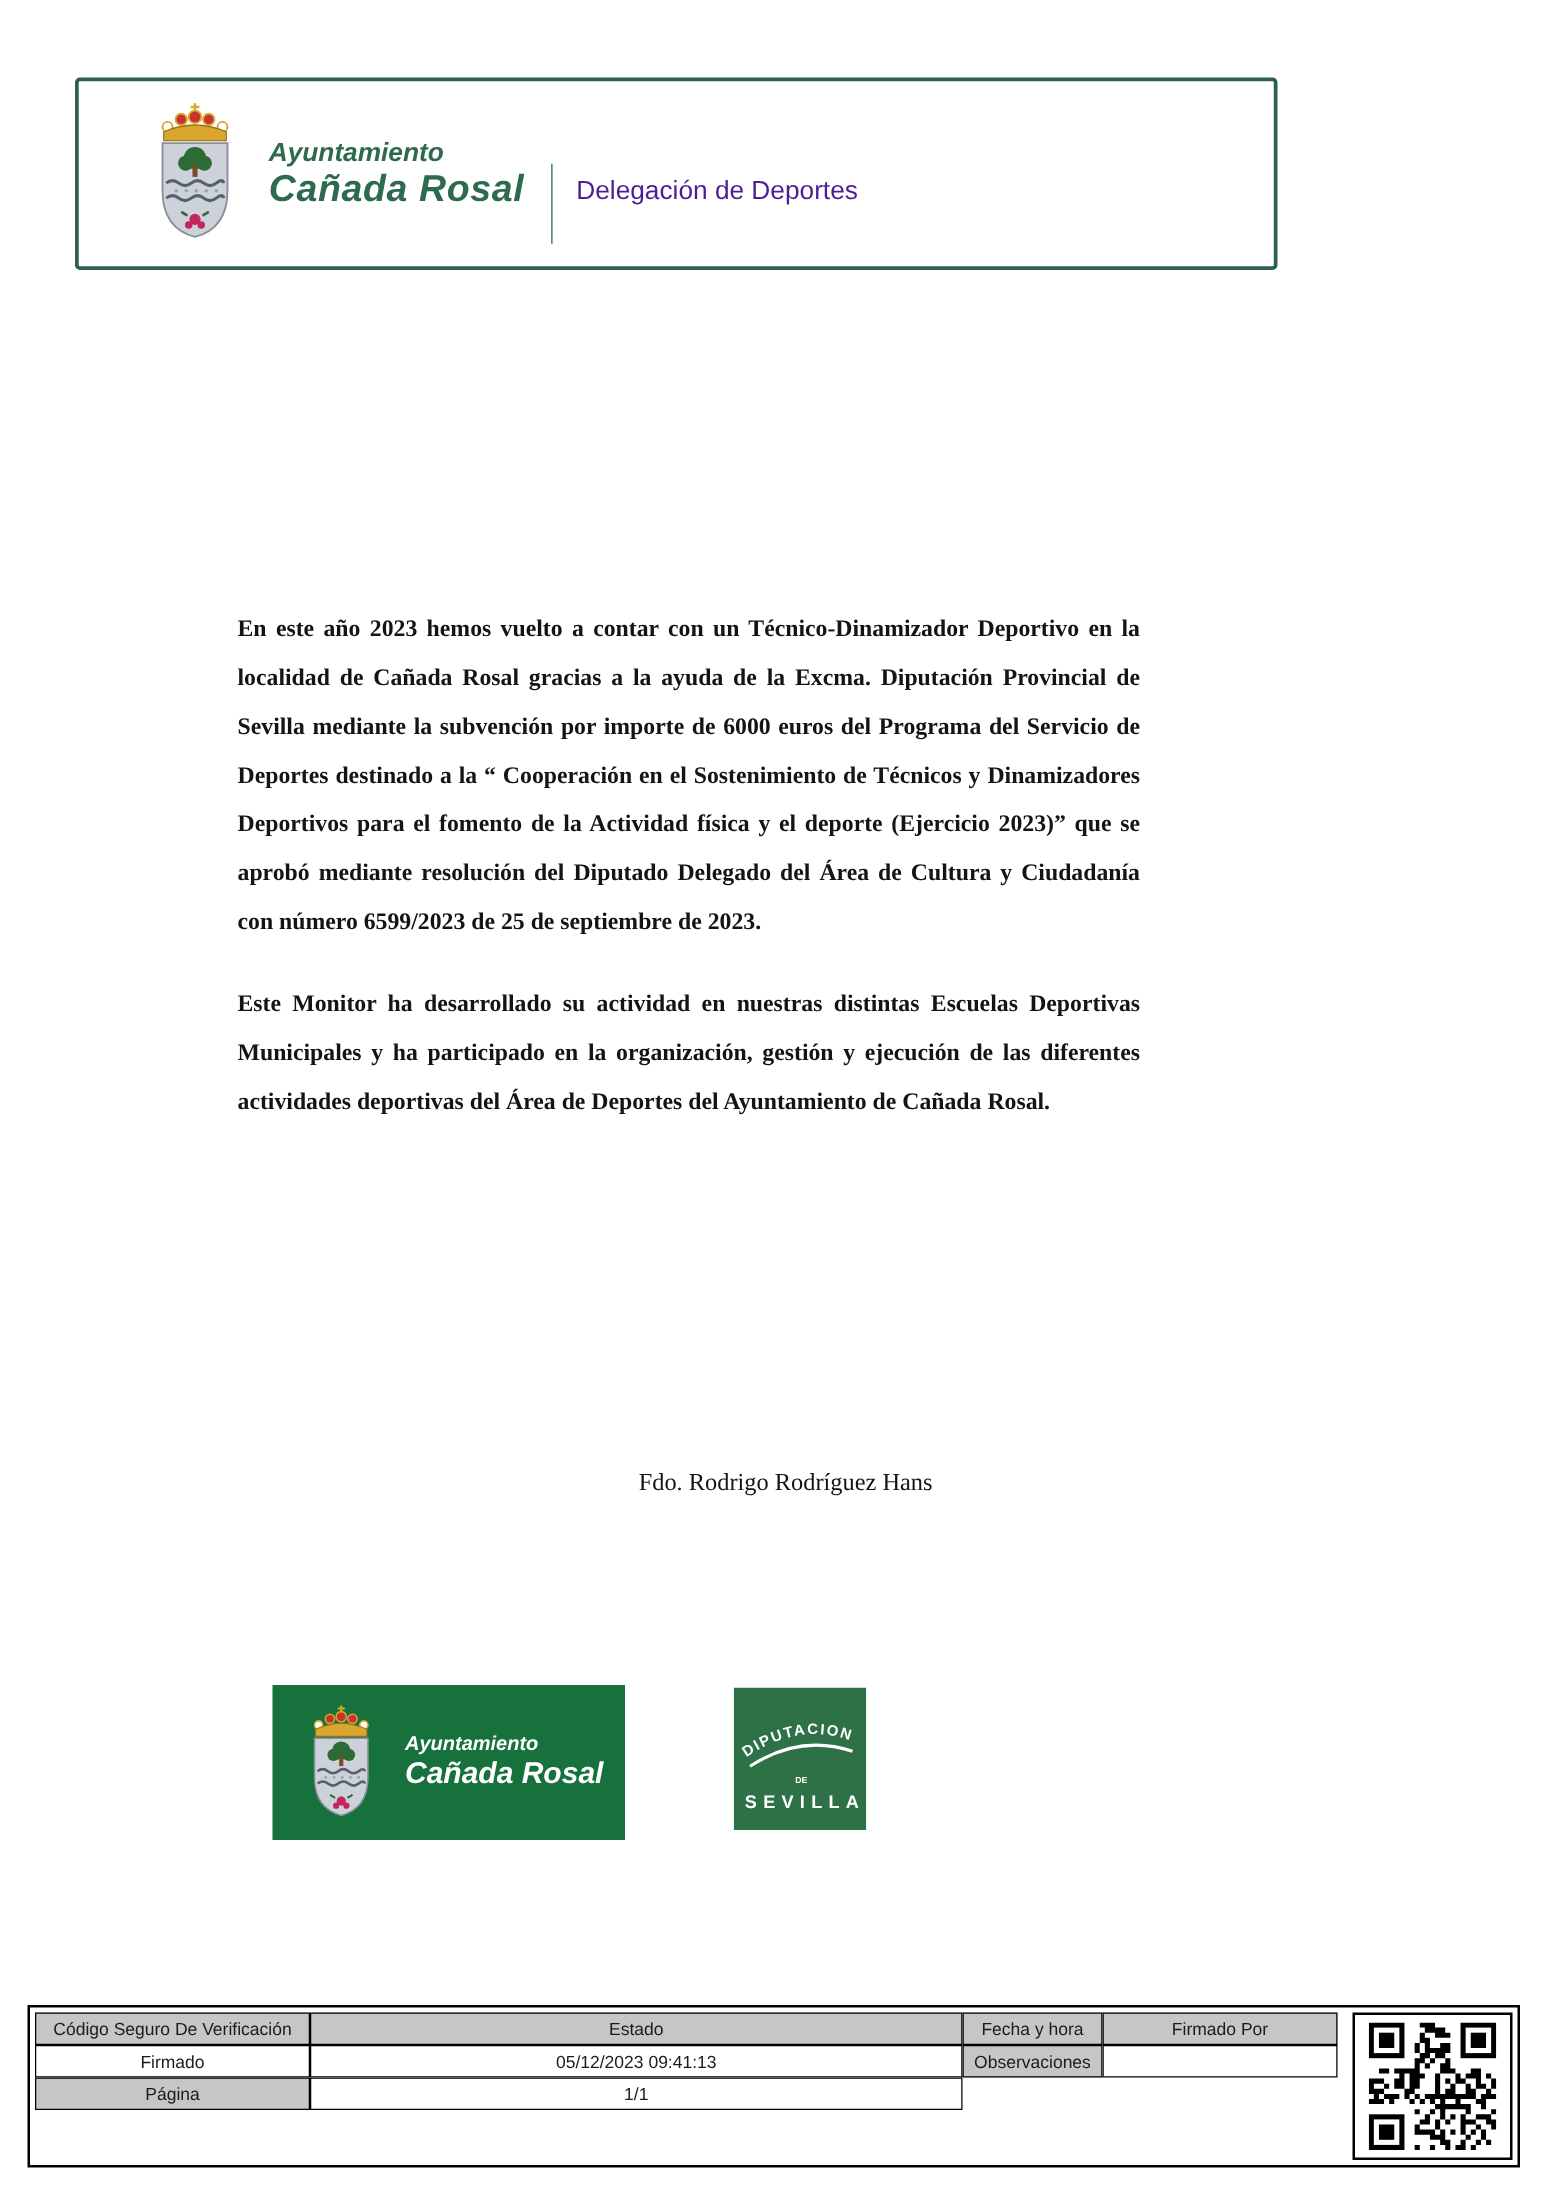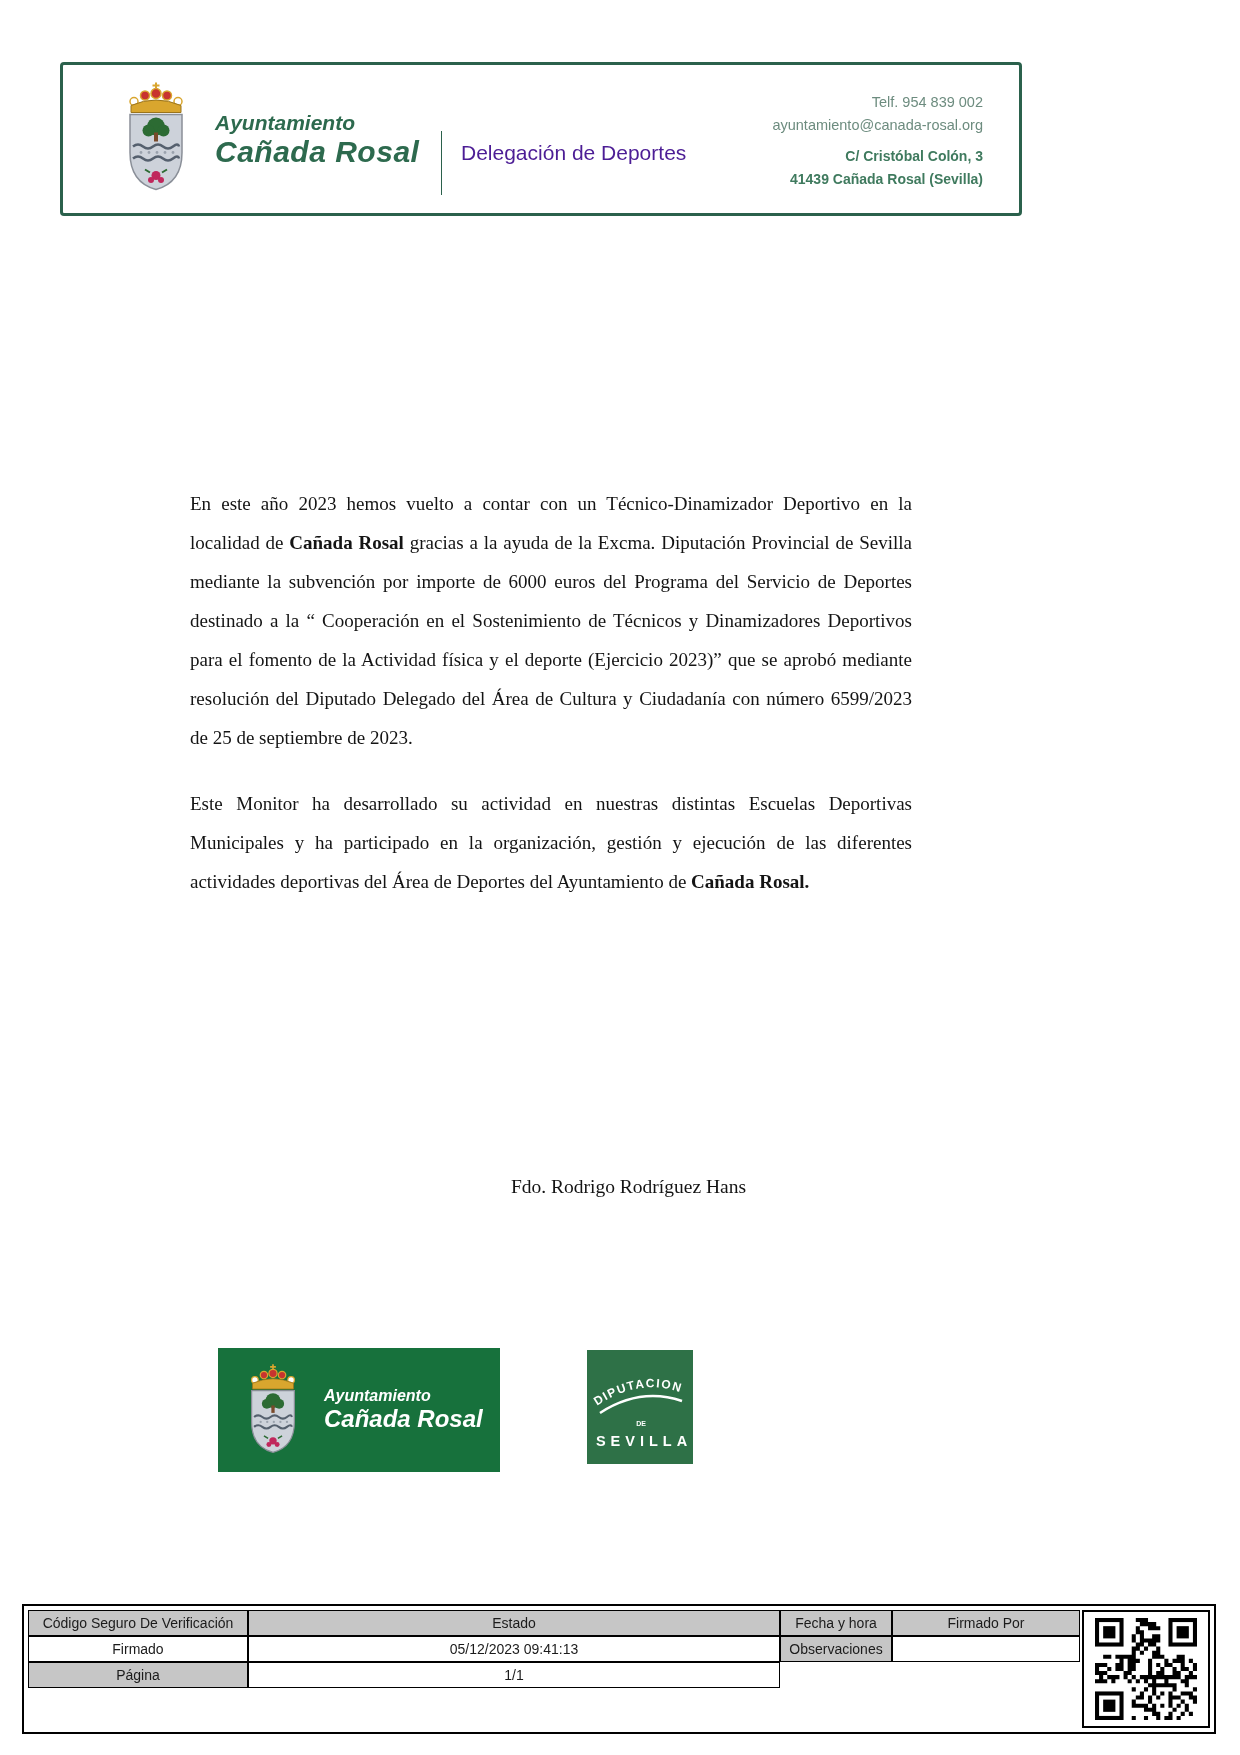--- a/index.html
+++ b/index.html
@@ -20,39 +20,39 @@
   .contact .hard{color:#3f7a5e;font-size:14px;font-weight:bold;}
   .contact .gap{height:8px;}
 
   
   .doc-title{position:absolute;left:50%;transform:translateX(-50%);top:300px;width:716px;
              font-family:"Liberation Serif",serif;font-size:20px;line-height:28px;
              text-align:center;color:#111;}
   .doc-body{position:absolute;left:190px;top:484px;width:722px;
             font-family:"Liberation Serif",serif;font-size:19px;line-height:39px;
             text-align:justify;color:#141414;}
-  .doc-body p{margin:0;}
+  .doc-body p{margin:0;font-weight:bold;}
   .doc-body p + p{margin-top:27px;}
   .sig-role{position:absolute;left:0;right:0;top:980px;text-align:center;
             font-family:"Liberation Serif",serif;font-size:19.5px;color:#141414;}
   .sig-name{position:absolute;left:0;right:0;top:1176px;text-align:center;
             font-family:"Liberation Serif",serif;font-size:19.5px;color:#141414;padding-left:17px;}
 
   
   .ayto-logo{position:absolute;left:218px;top:1348px;width:282px;height:124px;
              background:#17713c;display:flex;align-items:center;}
   .ayto-logo .crest-sm{width:74px;height:96px;margin-left:18px;flex:none;}
   .ayto-logo .txt{margin-left:14px;color:#fff;font-style:italic;font-weight:bold;line-height:1.2;}
   .ayto-logo .txt .l1{font-size:16px;}
   .ayto-logo .txt .l2{font-size:24px;}
   .dip-logo{position:absolute;left:587px;top:1350px;width:106px;height:114px;}
 
   
   .vfooter{position:absolute;left:22px;top:1604px;width:1194px;height:130px;
-           border:2px solid #000;box-sizing:border-box;padding:4px;display:flex;gap:2px;background:#fff;}
+           border:2px solid #000;box-sizing:border-box;padding:4px;display:flex;gap:12px;background:#fff;}
   .ftable{flex:1;display:grid;grid-template-columns:220px 1fr 112px 188px;
           grid-template-rows:26px 26px 26px 1fr;font-size:14px;}
   .fcell{border:1px solid #000;display:flex;align-items:center;justify-content:center;
          overflow:hidden;white-space:nowrap;background:#fff;}
   .flabel{background:#c6c6c6;}
   .fmono{font-family:"Liberation Mono","DejaVu Sans Mono",monospace;font-size:13.5px;}
   .fleft{justify-content:flex-start;padding-left:7px;}
   .span3{grid-column:2 / 5;}
   .qr-box{width:128px;border:2px solid #000;box-sizing:border-box;flex:none;
           display:flex;align-items:center;justify-content:center;background:#fff;}
@@ -95,27 +95,20 @@
   <div class="header-box">
     <svg class="crest-top">
         <use href="#crest-symbol"></use>
       </svg>
     <div class="brand">
       <div class="l1">Ayuntamiento</div>
       <div class="l2">Cañada Rosal</div>
     </div>
     <div class="hdr-divider"></div>
     <div class="department">Delegación de Deportes</div>
-    <div class="contact">
-      <div class="soft">Telf. 954 839 002</div>
-      <div class="soft">ayuntamiento@canada-rosal.org</div>
-      <div class="gap"></div>
-      <div class="hard">C/ Cristóbal Colón, 3</div>
-      <div class="hard">41439 Cañada Rosal (Sevilla)</div>
-    </div>
   </div>
 
 
   <div class="doc-body">
     <p>
       <span>En este año 2023 hemos vuelto a contar con un Técnico-Dinamizador Deportivo en la localidad de </span><b>Cañada Rosal</b><span> gracias a la ayuda de la Excma. Diputación Provincial de Sevilla mediante la subvención por importe de 6000 euros del Programa del Servicio de Deportes destinado a la “ Cooperación en el Sostenimiento de Técnicos y Dinamizadores Deportivos para el fomento de la Actividad física y el deporte (Ejercicio 2023)” que se aprobó mediante resolución del Diputado Delegado del Área de Cultura y Ciudadanía con número 6599/2023 de 25 de septiembre de 2023.</span>
     </p>
     <p>
       <span>Este Monitor ha desarrollado su actividad en nuestras distintas Escuelas Deportivas Municipales y ha participado en la organización, gestión y ejecución de las diferentes actividades deportivas del Área de Deportes del Ayuntamiento de </span><b>Cañada Rosal.</b>
     </p>

